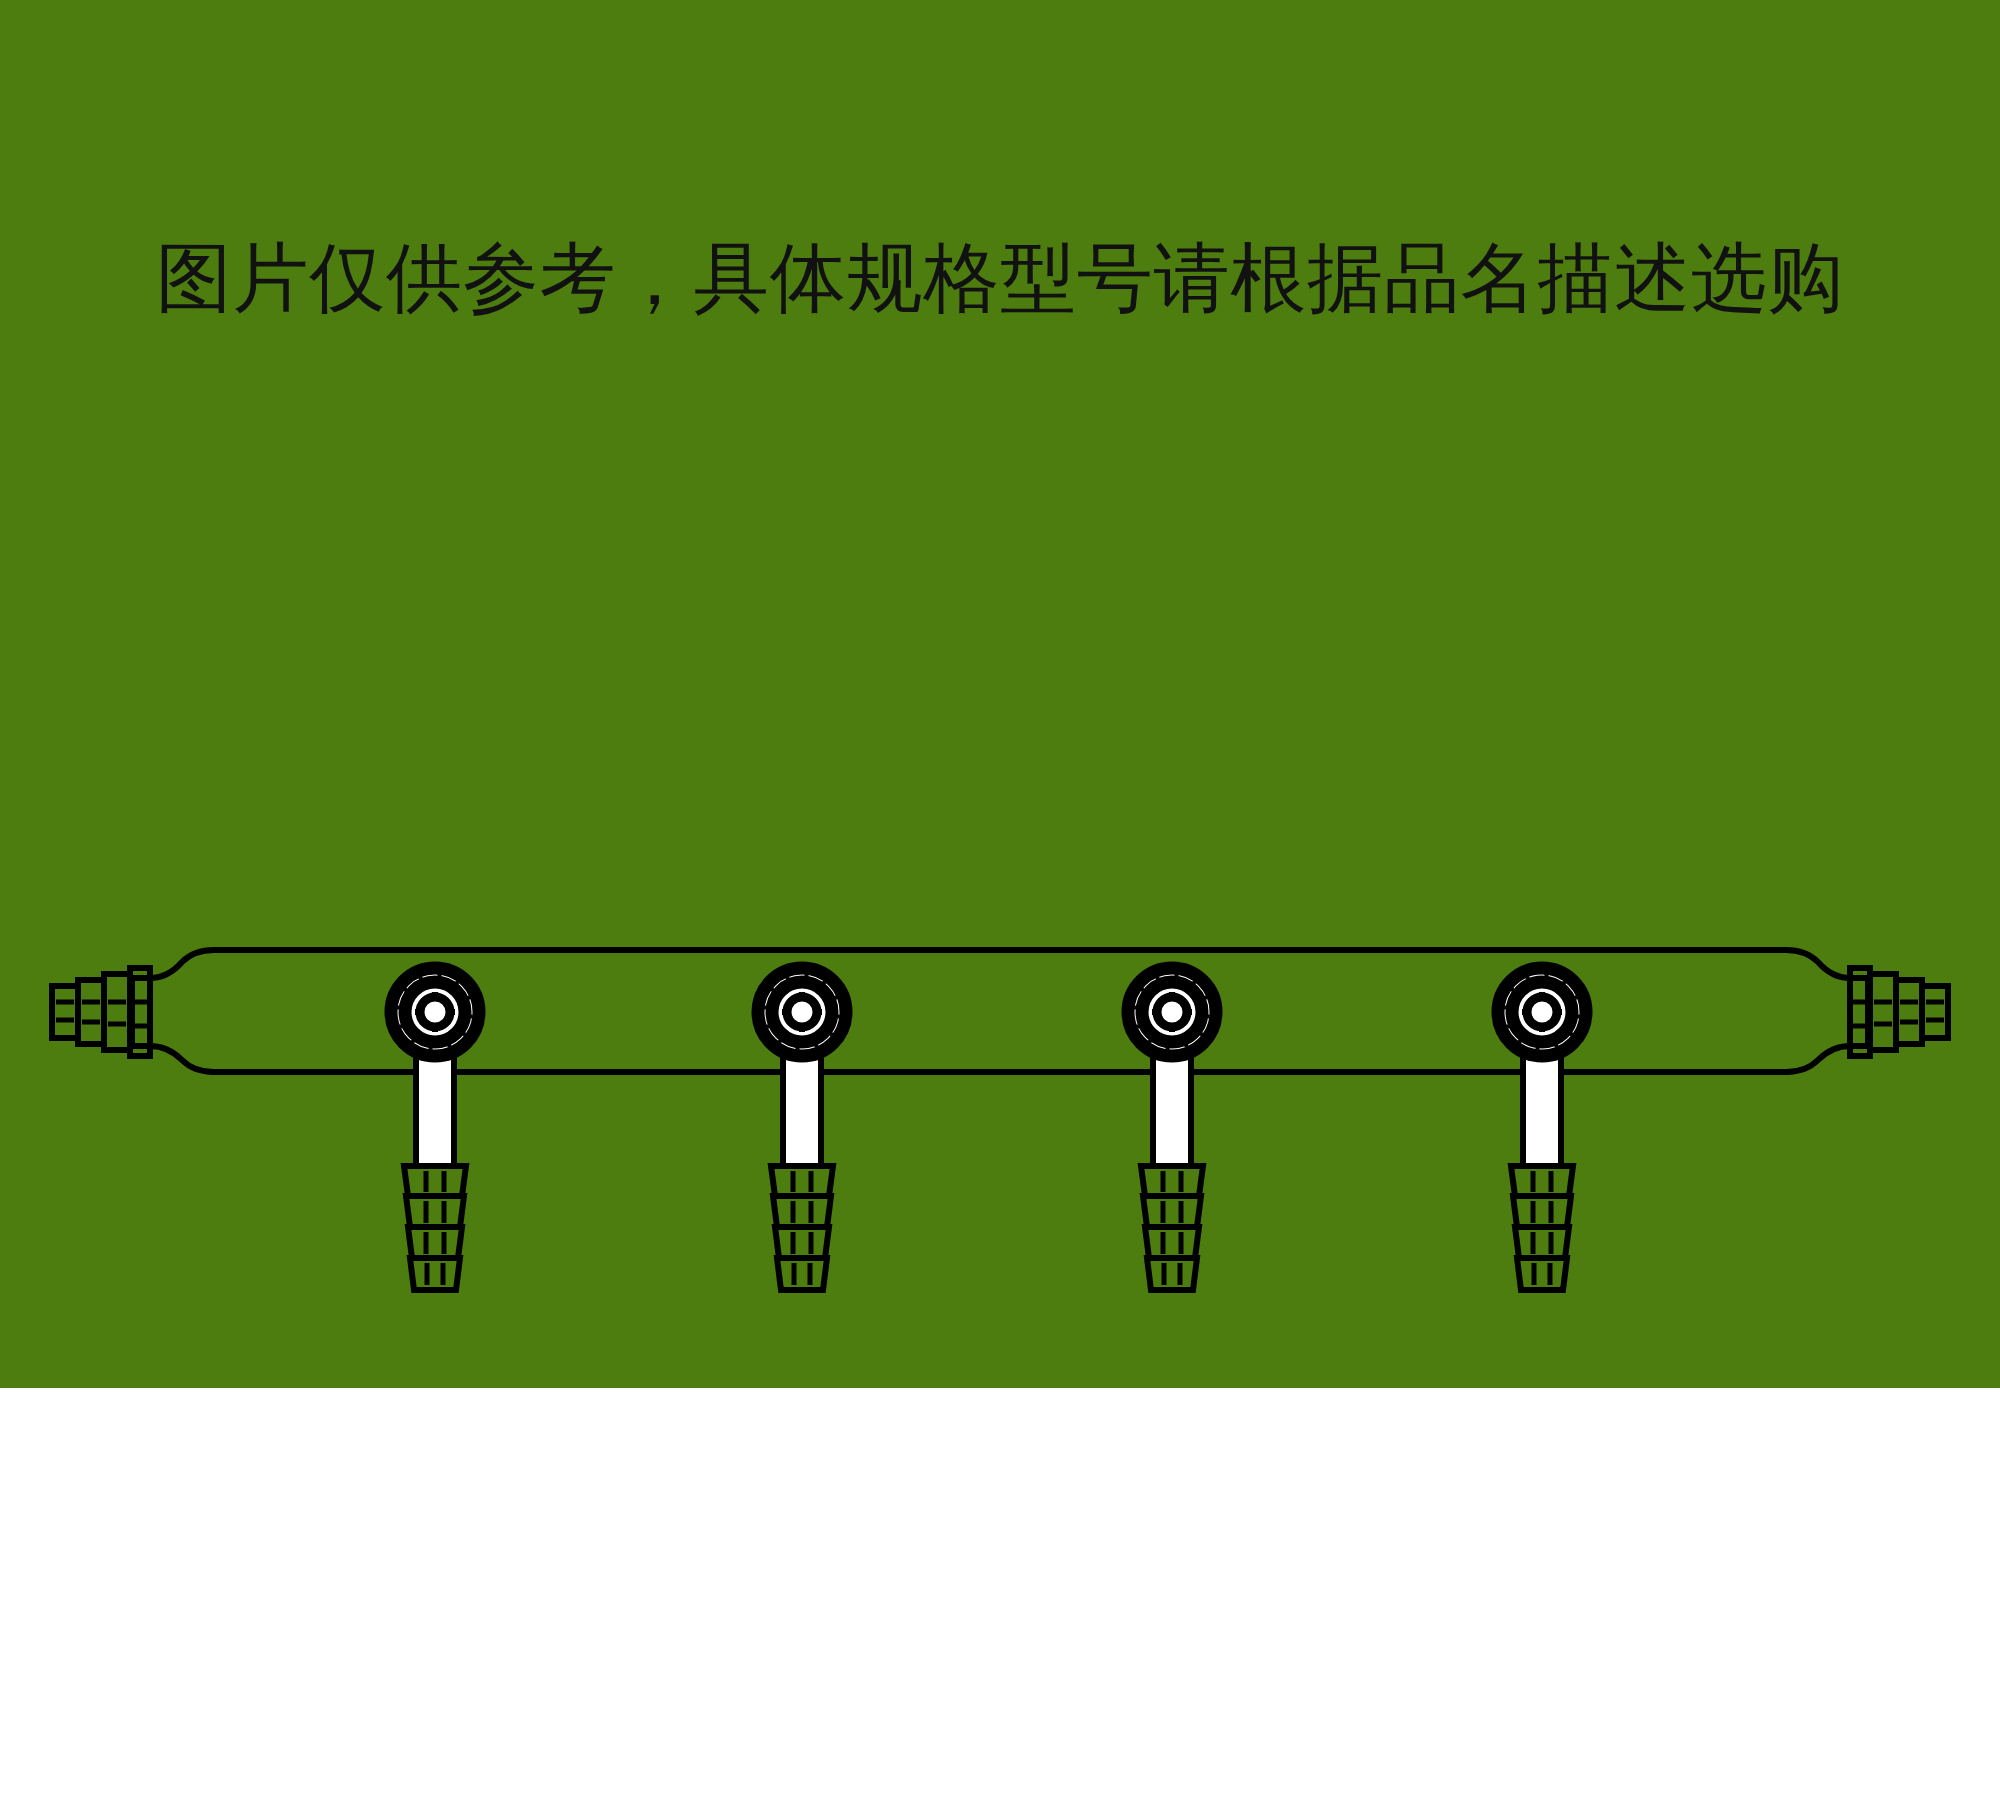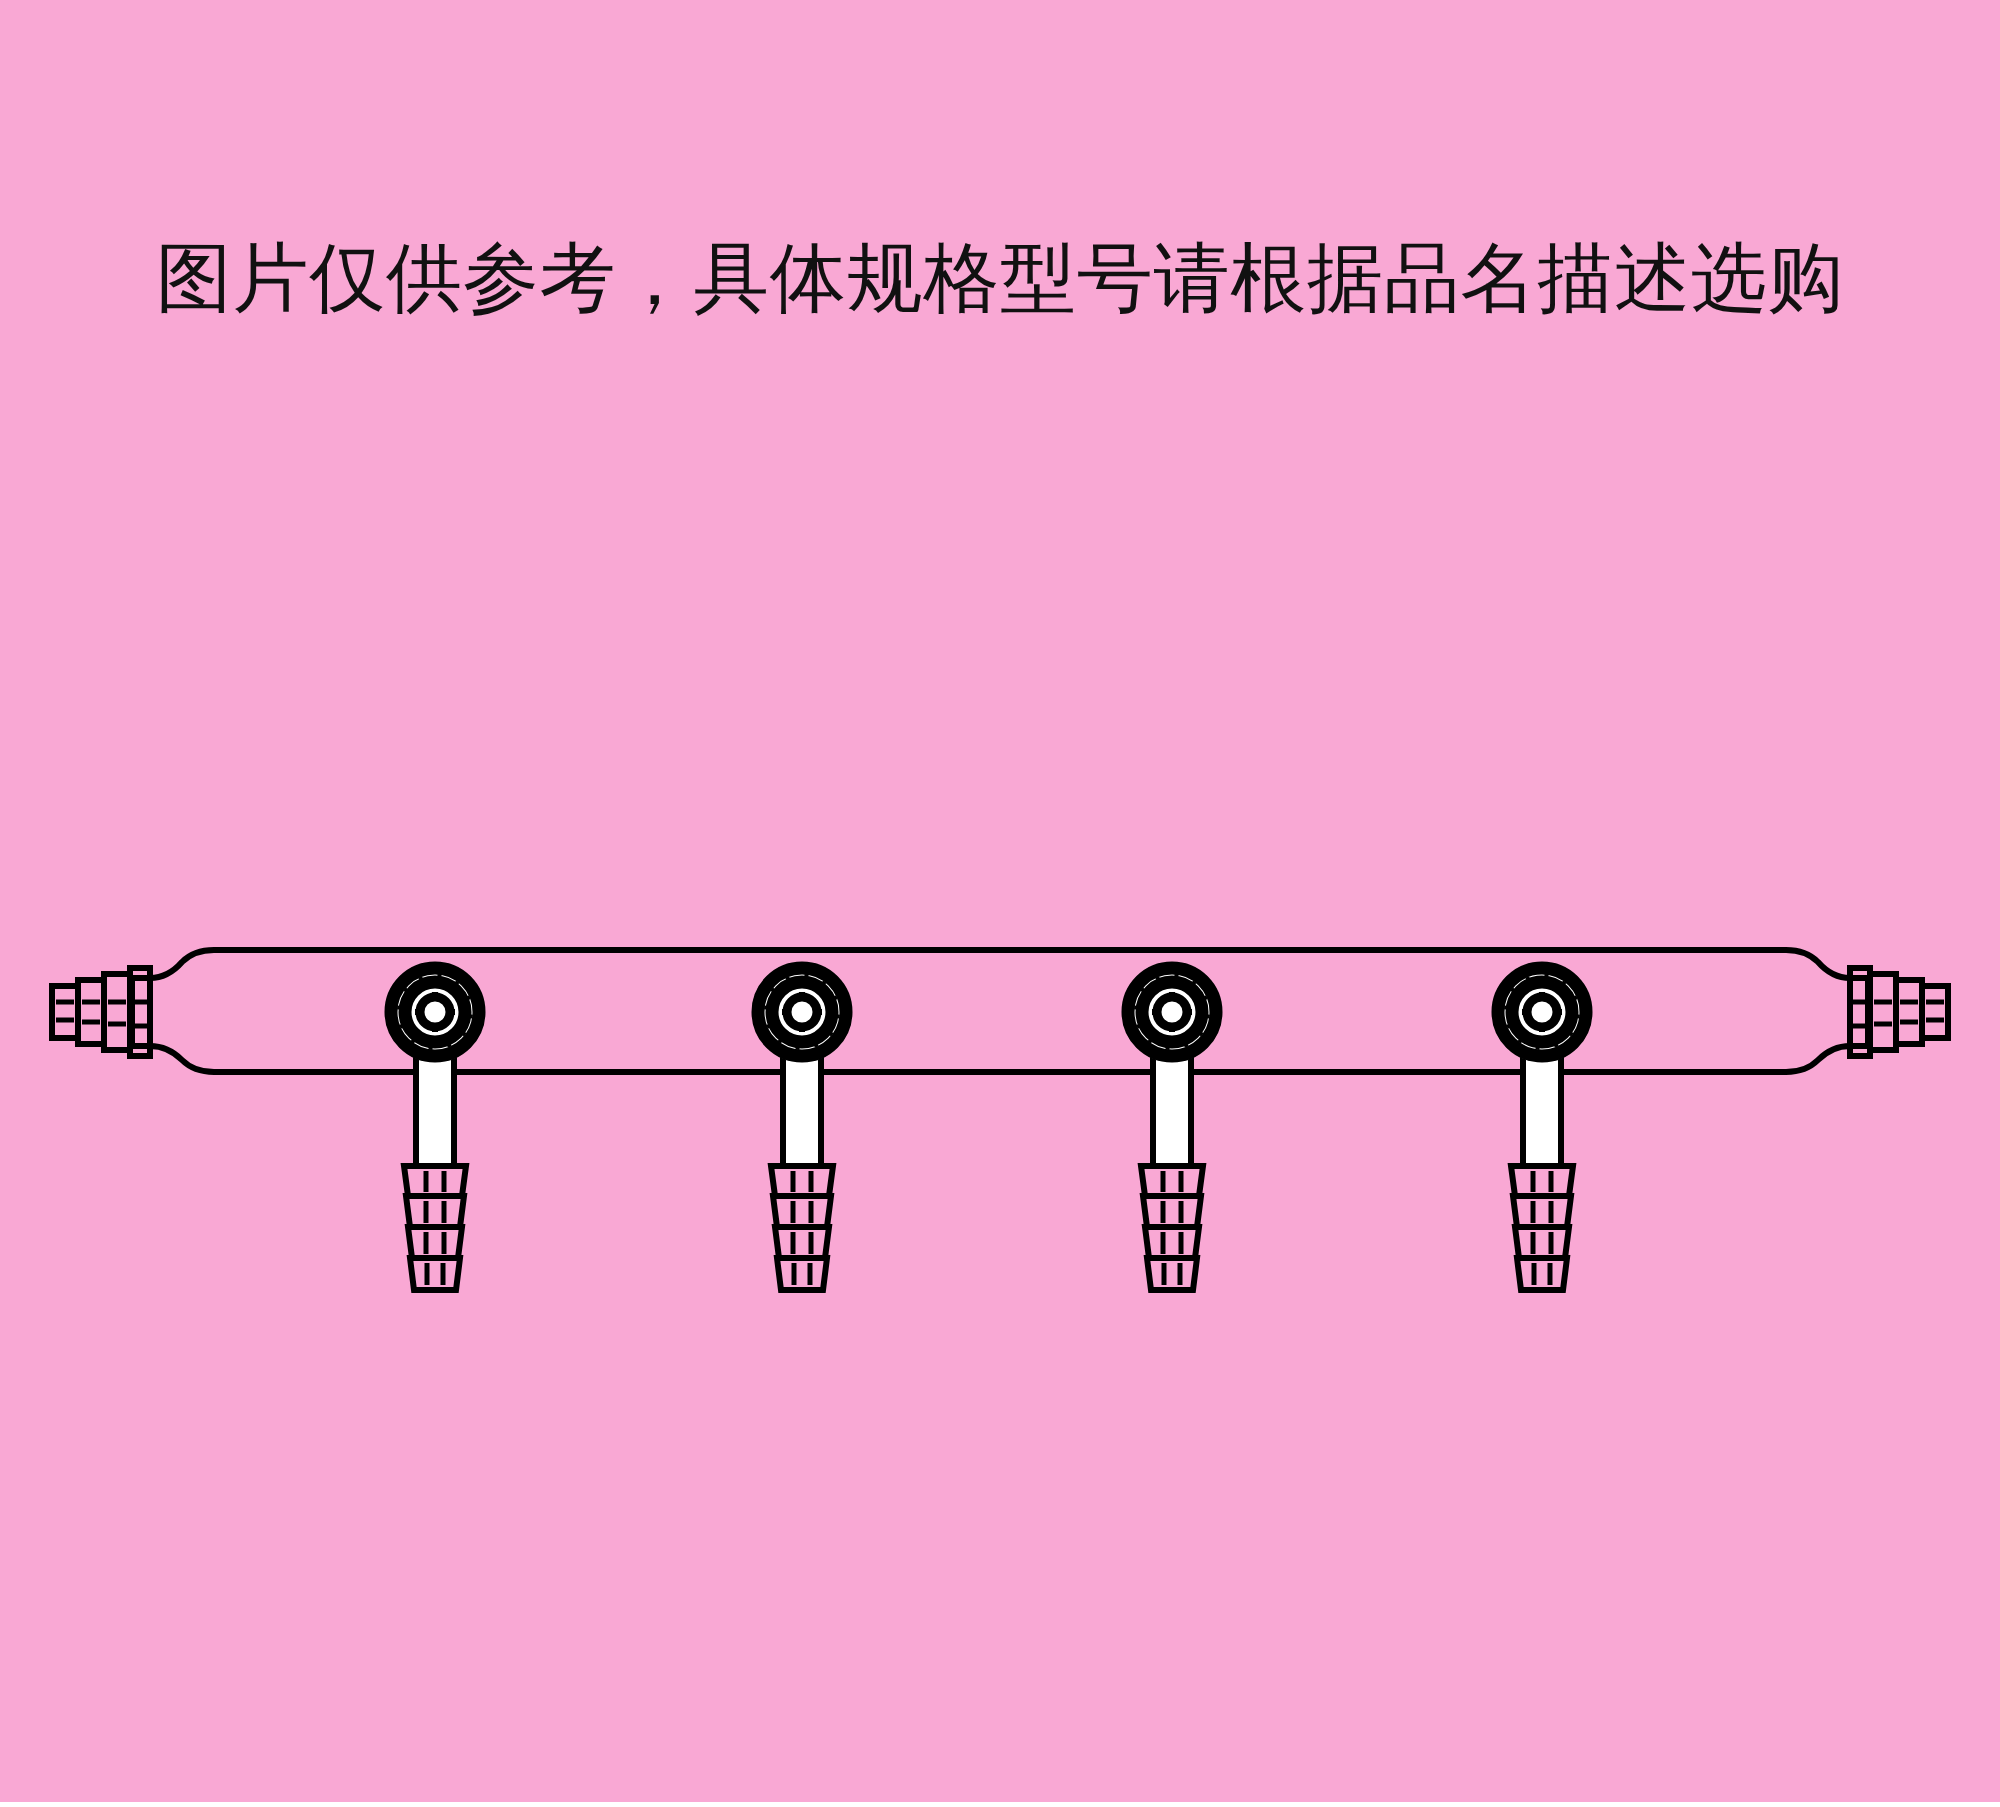--- a/index.html
+++ b/index.html
@@ -11,22 +11,22 @@
   body {
     width: 2000px;
     height: 1807px;
     font-family: "Liberation Sans", "DejaVu Sans", sans-serif;
     overflow: hidden;
     position: relative;
   }
   #page {
     position: relative;
     width: 2000px;
-    height: 1802px;
-    background: #f9a8d4;
+    height: 1388px;
+    background: #4d7c0f;
   }
   #disclaimer-title {
     position: absolute;
     left: 0;
     top: 236px;
     width: 2000px;
     text-align: center;
     font-family: "DejaVu Sans", "Liberation Sans", sans-serif;
     font-size: 76px;
     line-height: 1.1;

